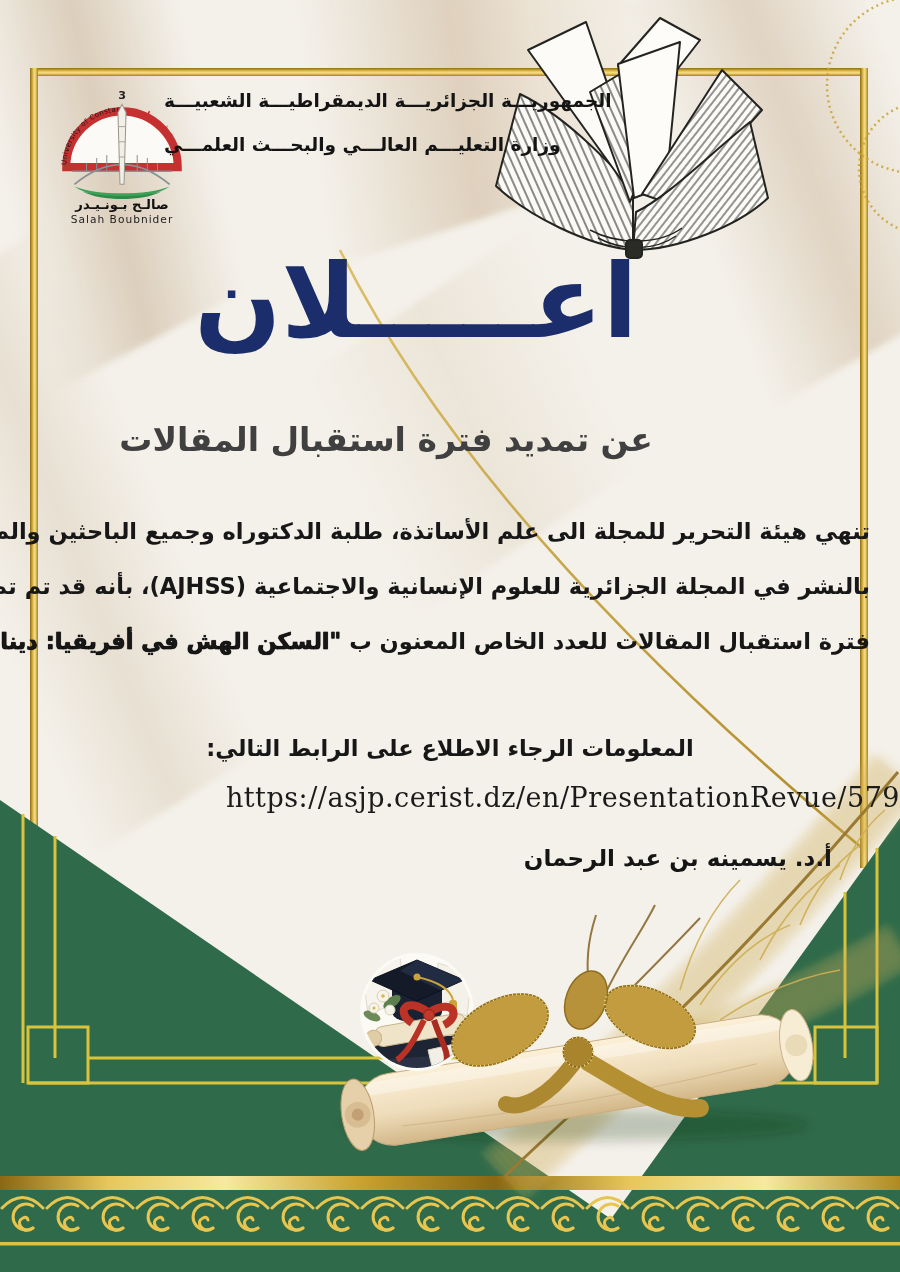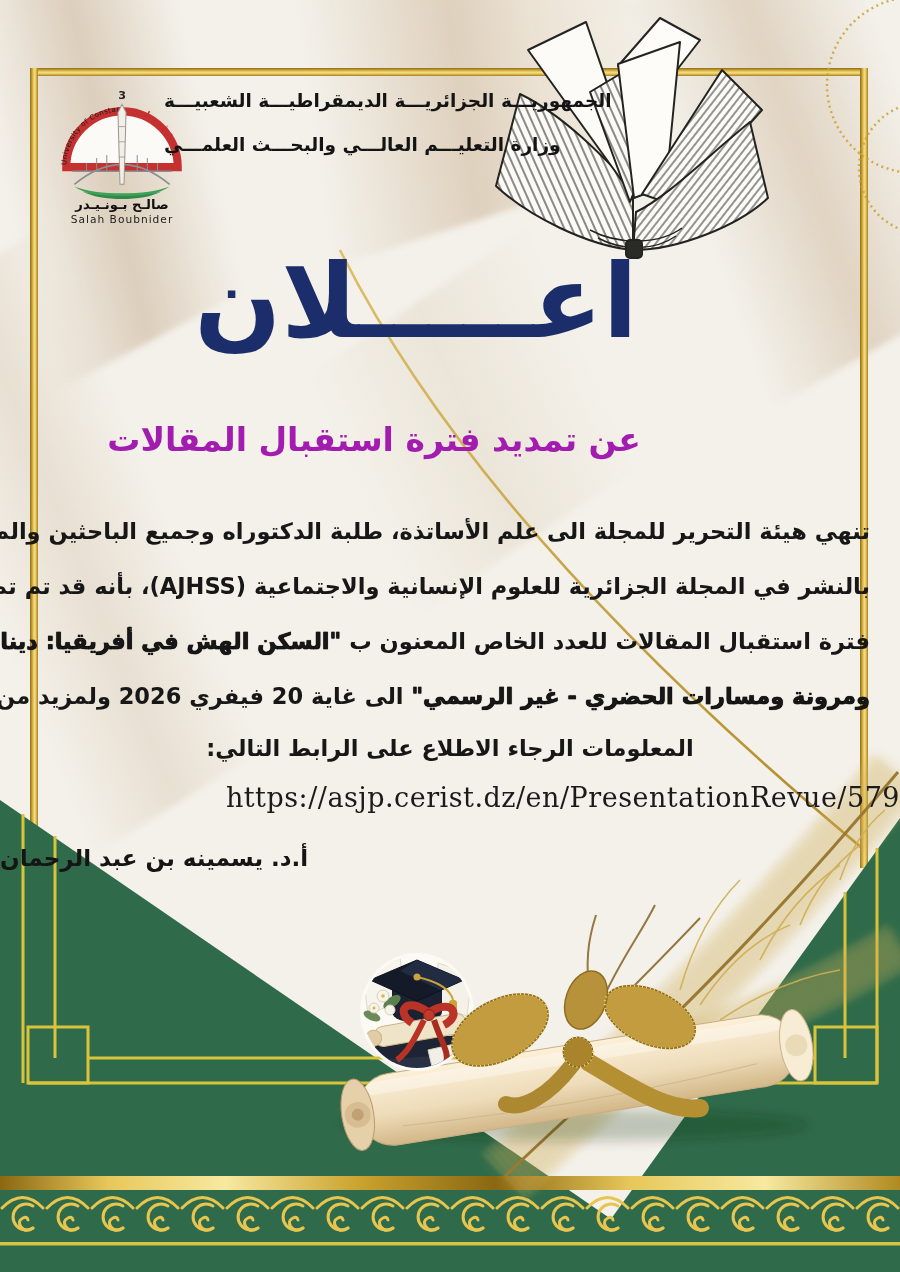--- a/index.html
+++ b/index.html
@@ -23,28 +23,28 @@
   
   .hline{position:absolute;left:164px;width:450px;text-align:left;direction:rtl;
          font-weight:bold;color:#141414;white-space:nowrap;}
   .h1{top:90px;font-size:18.5px;}
   .h2{top:134px;font-size:18.5px;}
   .h3{top:177px;font-size:19.5px;}
   .h4{top:212px;font-size:18px;}
   .title{position:absolute;top:236px;left:0;width:832px;text-align:center;direction:rtl;
          font-size:102px;line-height:1.3;font-weight:bold;color:#1c2d6b;}
   .subtitle{position:absolute;top:420px;left:0;width:748px;text-align:center;direction:rtl;
-            font-size:33px;font-weight:bold;color:#a21caf;}
+            font-size:33px;font-weight:bold;color:#404040;padding-left:12px;}
   .bline{position:absolute;left:30px;width:840px;text-align:center;direction:rtl;
          font-weight:bold;color:#171717;font-size:22.5px;white-space:nowrap;}
   .b1{top:518px;} .b2{top:573px;} .b3{top:628px;} .b4{top:683px;} .b5{top:735px;}
   .xb{-webkit-text-stroke:.55px #0b0b0b;text-shadow:0 0 1px #000;}
   .url{position:absolute;top:782px;left:0;width:900px;text-align:right;
        font-family:"DejaVu Serif",serif;font-size:27px;color:#1b1b1b;letter-spacing:.5px;}
-  .sig{position:absolute;top:845px;left:0;width:832px;text-align:left;direction:rtl;
+  .sig{position:absolute;top:845px;left:0;width:832px;text-align:right;direction:rtl;
        font-size:23px;font-weight:bold;color:#151515;}
   .layer{position:absolute;left:0;top:0;}
 </style>
 </head>
 <body>
 
 <div class="poster">
 
   <div class="vein v1"></div>
   <div class="vein v2"></div>
@@ -279,19 +279,18 @@
 
   <div class="hline h1">الجمهوريـــة الجزائريـــة الديمقراطيـــة الشعبيـــة</div>
   <div class="hline h2">وزارة التعليـــم العالـــي والبحـــث العلمـــي</div>
 
   <div class="title">اعـــــلان</div>
   <div class="subtitle">عن تمديد فترة استقبال المقالات</div>
 
   <div class="bline b1">تنهي هيئة التحرير للمجلة الى علم الأساتذة، طلبة الدكتوراه وجميع الباحثين والمهتمين</div>
   <div class="bline b2">بالنشر في المجلة الجزائرية للعلوم الإنسانية والاجتماعية (AJHSS)، بأنه قد تم تمديد</div>
   <div class="bline b3"><span>فترة استقبال المقالات للعدد الخاص المعنون ب </span><span class="xb">"السكن الهش في أفريقيا: ديناميات</span></div>
-  <div class="bline b4"><span class="xb">ومرونة ومسارات الحضري - غير الرسمي"</span><span> الى غاية 20 فيفري 2026 ولمزيد من</span></div>
   <div class="bline b5">المعلومات الرجاء الاطلاع على الرابط التالي:</div>
 
   <div class="url">https://asjp.cerist.dz/en/PresentationRevue/579</div>
   <div class="sig">أ.د. يسمينه بن عبد الرحمان</div>
 
 </div>
 
 </body></html>

